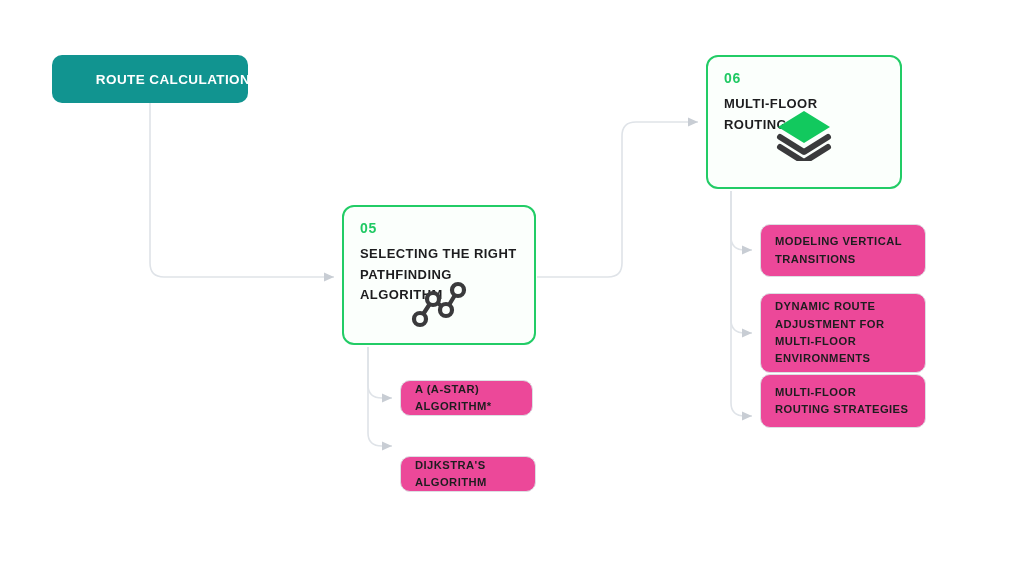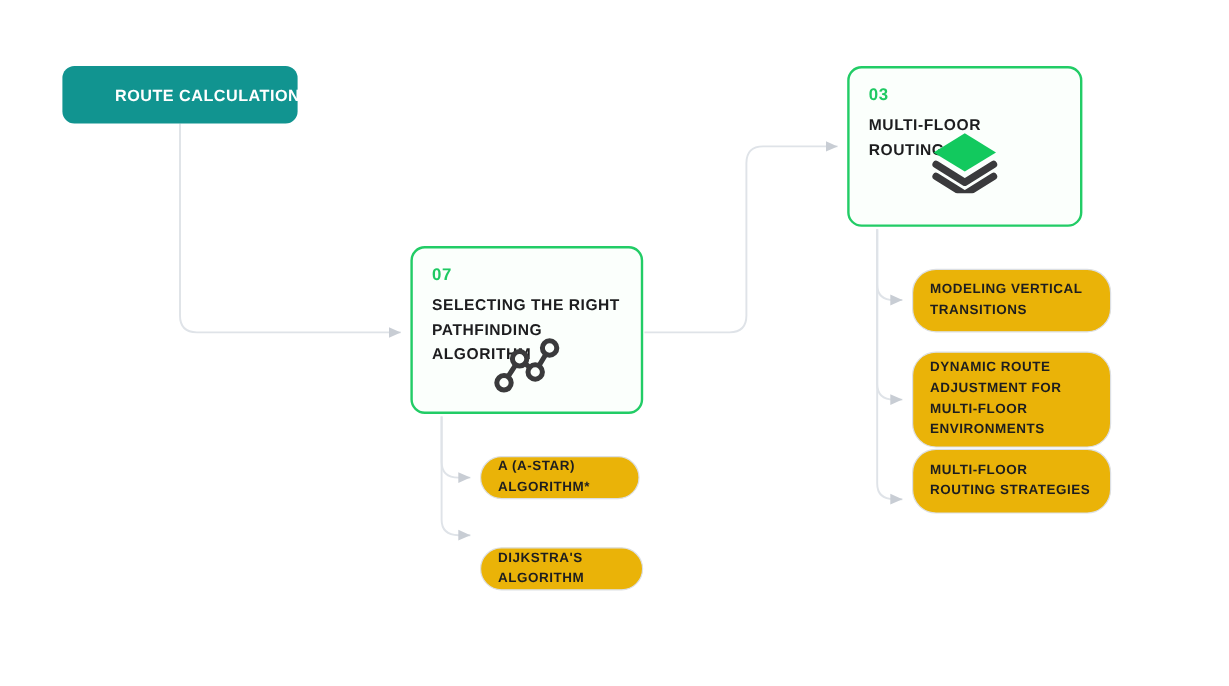--- a/index.html
+++ b/index.html
@@ -81,23 +81,23 @@
   }
 
   #card-01 { left: 342px; top: 205px; width: 194px; height: 140px; }
   #card-01 .card-icon { bottom: 14px; }
   #card-02 { left: 706px; top: 55px; width: 196px; height: 134px; }
   #card-02 .card-icon { bottom: 26px; }
 
   
   .leaf {
     position: absolute;
-    background: #eab308;
+    background: #ec4899;
     border: 1px solid #dcdfe3;
-    border-radius: 20px;
+    border-radius: 10px;
     box-sizing: border-box;
     display: flex;
     align-items: center;
     padding: 2px 14px;
   }
   .leaf-label {
     color: #1d1d1f;
     font-size: 11.2px;
     font-weight: bold;
     letter-spacing: 0.45px;
@@ -136,41 +136,41 @@
       <path d="M 731 191 L 731 320 Q 731 333 745 333 L 752 333" marker-end="url(#arrow)"></path>
       <path d="M 731 191 L 731 403 Q 731 416 745 416 L 752 416" marker-end="url(#arrow)"></path>
     </g>
   </svg>
 
   <div class="root-node">
     <span class="root-label">ROUTE CALCULATION</span>
   </div>
 
   <div class="card" id="card-01">
-    <div class="card-number">07</div>
+    <div class="card-number">05</div>
     <div class="card-title">SELECTING THE RIGHT PATHFINDING ALGORITHM</div>
     <div class="card-icon">
       <svg width="62" height="50" viewBox="0 0 62 50" xmlns="http://www.w3.org/2000/svg">
         <g stroke="#3a3a3c" stroke-width="4.2" fill="none" stroke-linecap="round">
           <line x1="12" y1="40" x2="25" y2="20"></line>
           <line x1="25" y1="20" x2="38" y2="31"></line>
           <line x1="38" y1="31" x2="50" y2="11"></line>
         </g>
         <g fill="#fbfffc" stroke="#3a3a3c" stroke-width="4.2">
           <circle cx="12" cy="40" r="6"></circle>
           <circle cx="25" cy="20" r="6"></circle>
           <circle cx="38" cy="31" r="6"></circle>
           <circle cx="50" cy="11" r="6"></circle>
         </g>
       </svg>
     </div>
   </div>
 
   <div class="card" id="card-02">
-    <div class="card-number">03</div>
+    <div class="card-number">06</div>
     <div class="card-title">MULTI-FLOOR ROUTING</div>
     <div class="card-icon">
       <svg width="56" height="52" viewBox="0 0 56 52" xmlns="http://www.w3.org/2000/svg">
         <polygon points="28,2 54,18 28,34 2,18" fill="#12c95e"></polygon>
         <polyline points="4,28 28,43 52,28" fill="none" stroke="#3a3a3c" stroke-width="6" stroke-linecap="round" stroke-linejoin="round"></polyline>
         <polyline points="4,38 28,53 52,38" fill="none" stroke="#3a3a3c" stroke-width="6" stroke-linecap="round" stroke-linejoin="round"></polyline>
       </svg>
     </div>
   </div>
 

